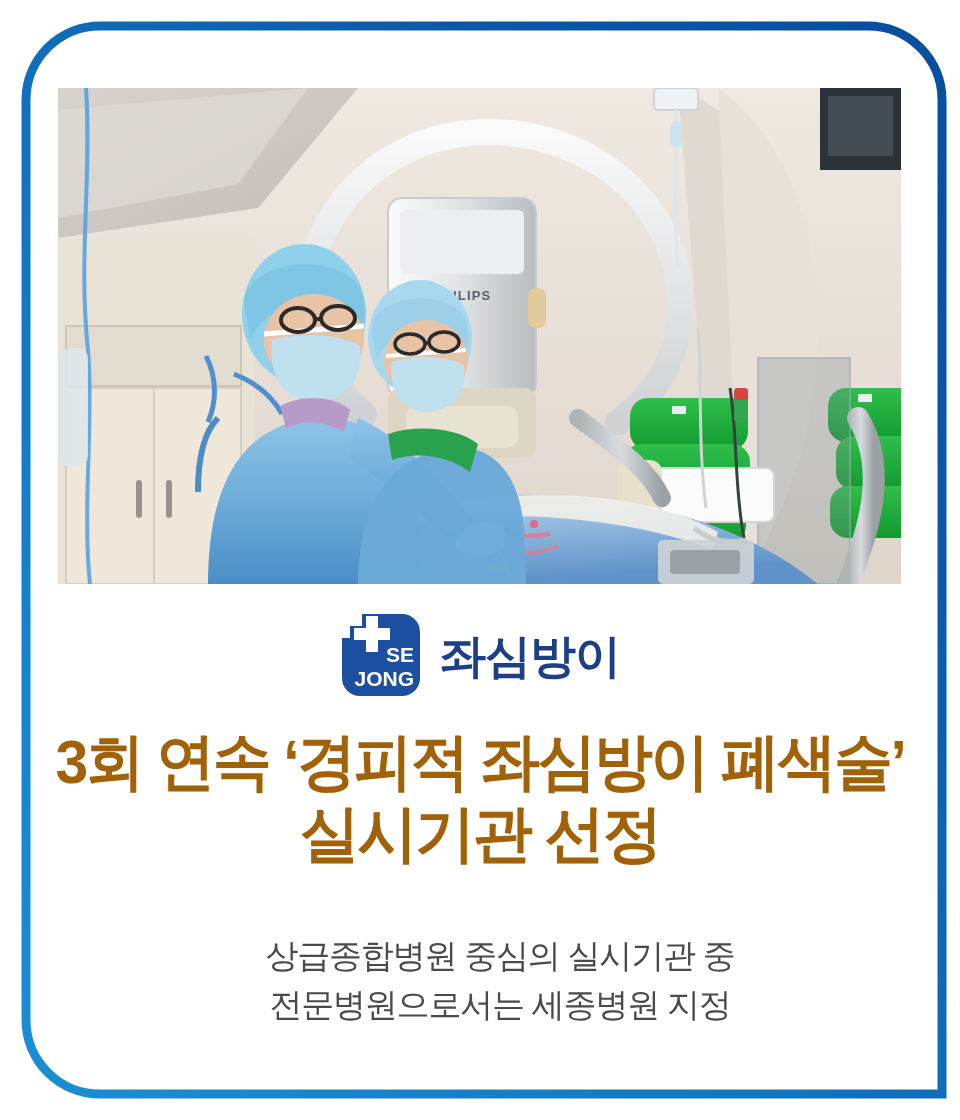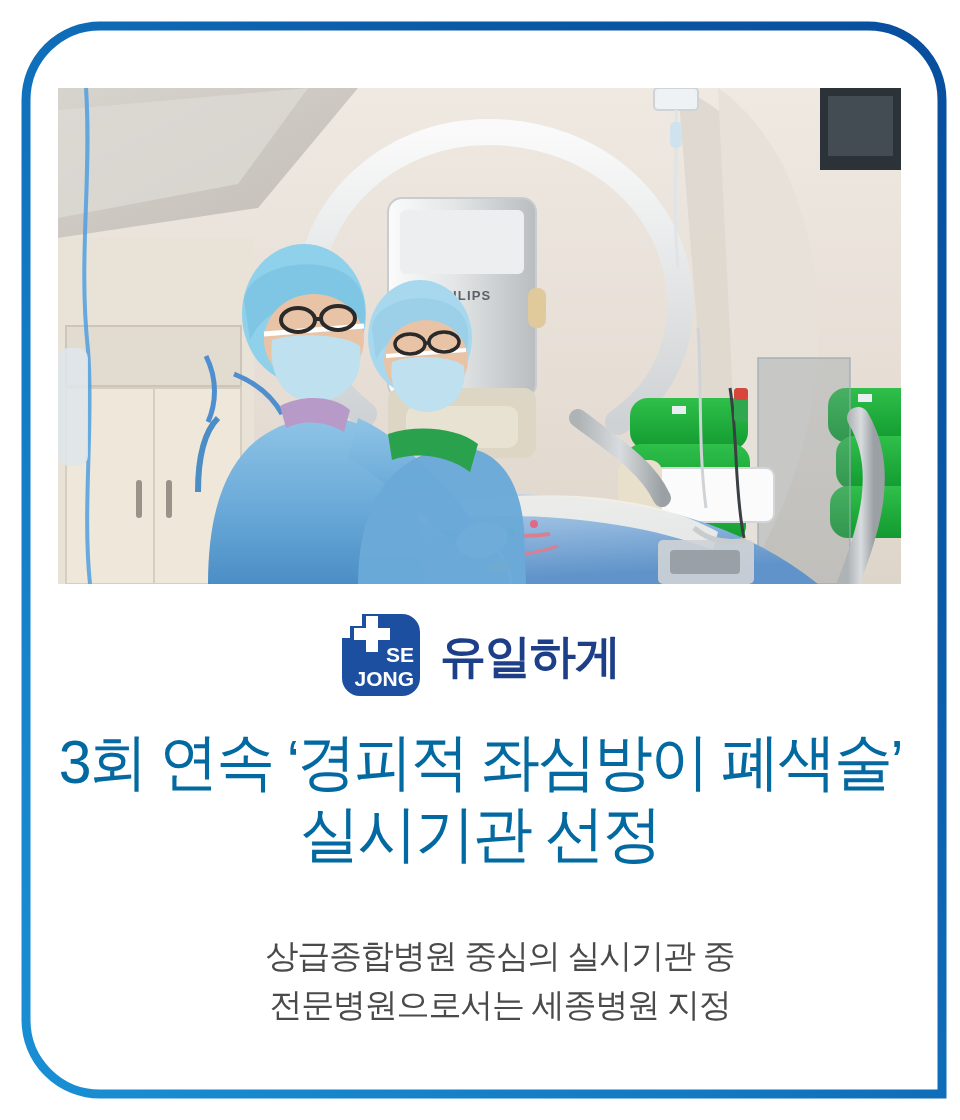--- a/index.html
+++ b/index.html
@@ -34,21 +34,21 @@
   .logo-mark { width:82px; height:86px; display:block; }
   .logo-word {
     font-size:46px; font-weight:bold; color:#1d3f88;
     letter-spacing:-1px; line-height:1; white-space:nowrap;
     transform:translateY(1px);
   }
 
   
   .headline {
     position:absolute; left:0; top:726px; width:960px; text-align:center;
-    color:#0369a1; font-weight:normal; line-height:1.16;
+    color:#a16207; font-weight:bold; line-height:1.16;
     letter-spacing:-2.5px;
   }
   .headline .ln1 { display:block; font-size:62px; transform:scaleX(0.95); }
   .headline .ln2 { display:block; font-size:62px; transform:scaleX(0.97); }
 
   
   .subtitle {
     position:absolute; left:0; top:932px; width:960px; text-align:center;
     color:#4a4a4a; font-size:33px; line-height:1.48; letter-spacing:-1.2px;
   }
@@ -255,21 +255,21 @@
     <svg class="logo-mark" viewBox="0 0 82 86">
       <path d="M 22 2 L 22 14 L 10 14 L 10 26 L 2 26 L 2 66
                A 18 18 0 0 0 20 84 L 62 84
                A 18 18 0 0 0 80 66 L 80 20
                A 18 18 0 0 0 62 2 Z" fill="#1d4fa0"></path>
       <path d="M 14 16 L 26 16 L 26 4 L 38 4 L 38 16 L 50 16 L 50 28
                L 38 28 L 38 40 L 26 40 L 26 28 L 14 28 Z" fill="#ffffff"></path>
       <text x="74" y="50" font-family="'Liberation Sans',sans-serif" font-size="21" font-weight="bold" fill="#ffffff" text-anchor="end">SE</text>
       <text x="74" y="74" font-family="'Liberation Sans',sans-serif" font-size="21" font-weight="bold" fill="#ffffff" text-anchor="end">JONG</text>
     </svg>
-    <div class="logo-word">유일하게</div>
+    <div class="logo-word">좌심방이</div>
   </div>
 
   <div class="headline">
     <span class="ln1">3회 연속 ‘경피적 좌심방이 폐색술’</span>
     <span class="ln2">실시기관 선정</span>
   </div>
 
   <div class="subtitle">
     <span>상급종합병원 중심의 실시기관 중</span>
     <span>전문병원으로서는 세종병원 지정</span>

